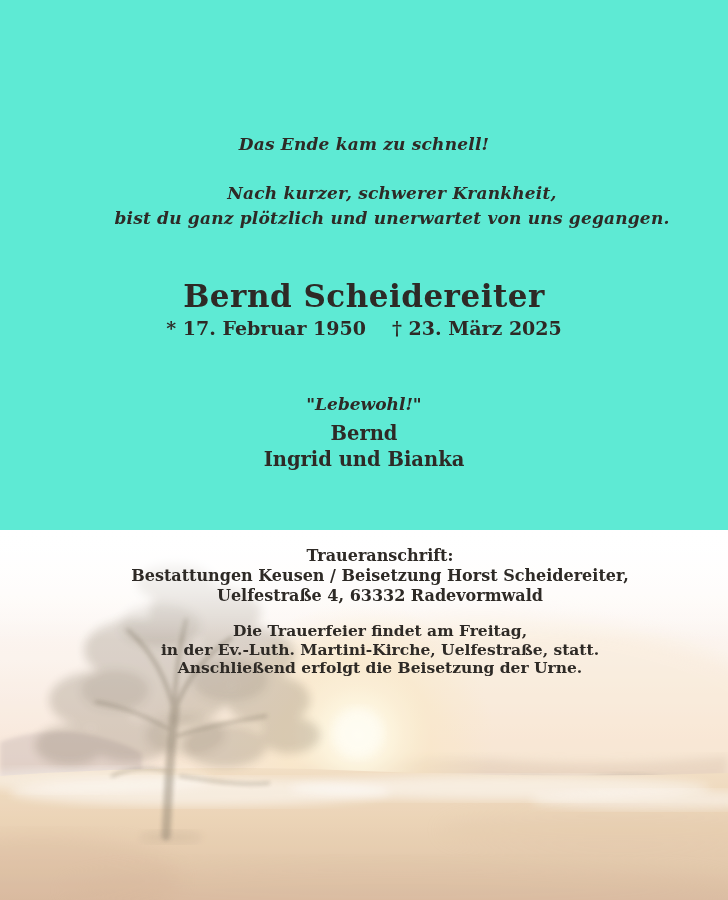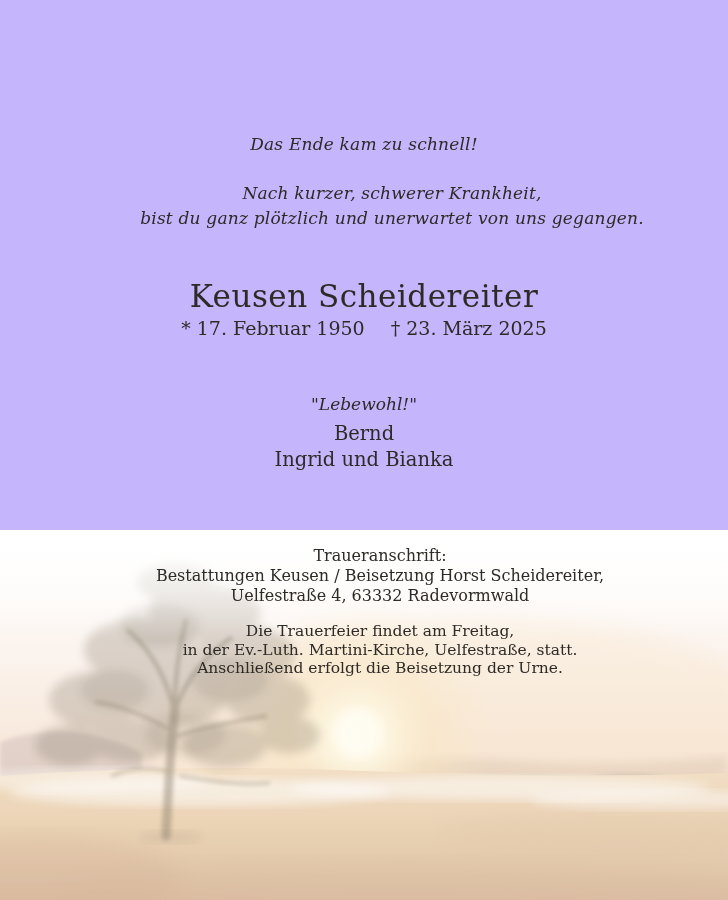--- a/index.html
+++ b/index.html
@@ -1,23 +1,24 @@
 <!DOCTYPE html>
 <html><head>
 <meta charset="utf-8">
 <style>
   html, body { margin: 0; padding: 0; background: #ffffff; }
   .card {
     position: relative;
     width: 728px;
     height: 900px;
-    background: #c4b5fd;
+    background: #5eead4;
     overflow: hidden;
     font-family: "DejaVu Serif", "Liberation Serif", serif;
     color: #2e2a26;
+    font-weight: bold;
   }
 
   
   .photo {
     position: absolute;
     left: 0; bottom: 0;
     width: 728px; height: 370px;
     z-index: 1;
   }
   .photo svg { display: block; }
@@ -182,21 +183,21 @@
     </svg>
   </div>
 
   <div class="txt center opening-line">Das Ende kam zu schnell!</div>
 
   <div class="txt center intro-lines">
     <div>Nach kurzer, schwerer Krankheit,</div>
     <div>bist du ganz plötzlich und unerwartet von uns gegangen.</div>
   </div>
 
-  <div class="txt center deceased-name">Keusen Scheidereiter</div>
+  <div class="txt center deceased-name">Bernd Scheidereiter</div>
 
   <div class="txt center dates">
     <span>* 17. Februar 1950</span><span class="sep"></span><span>† 23. März 2025</span>
   </div>
 
   <div class="txt center farewell">"Lebewohl!"</div>
 
   <div class="txt center mourners">
     <div>Bernd</div>
     <div>Ingrid und Bianka</div>

